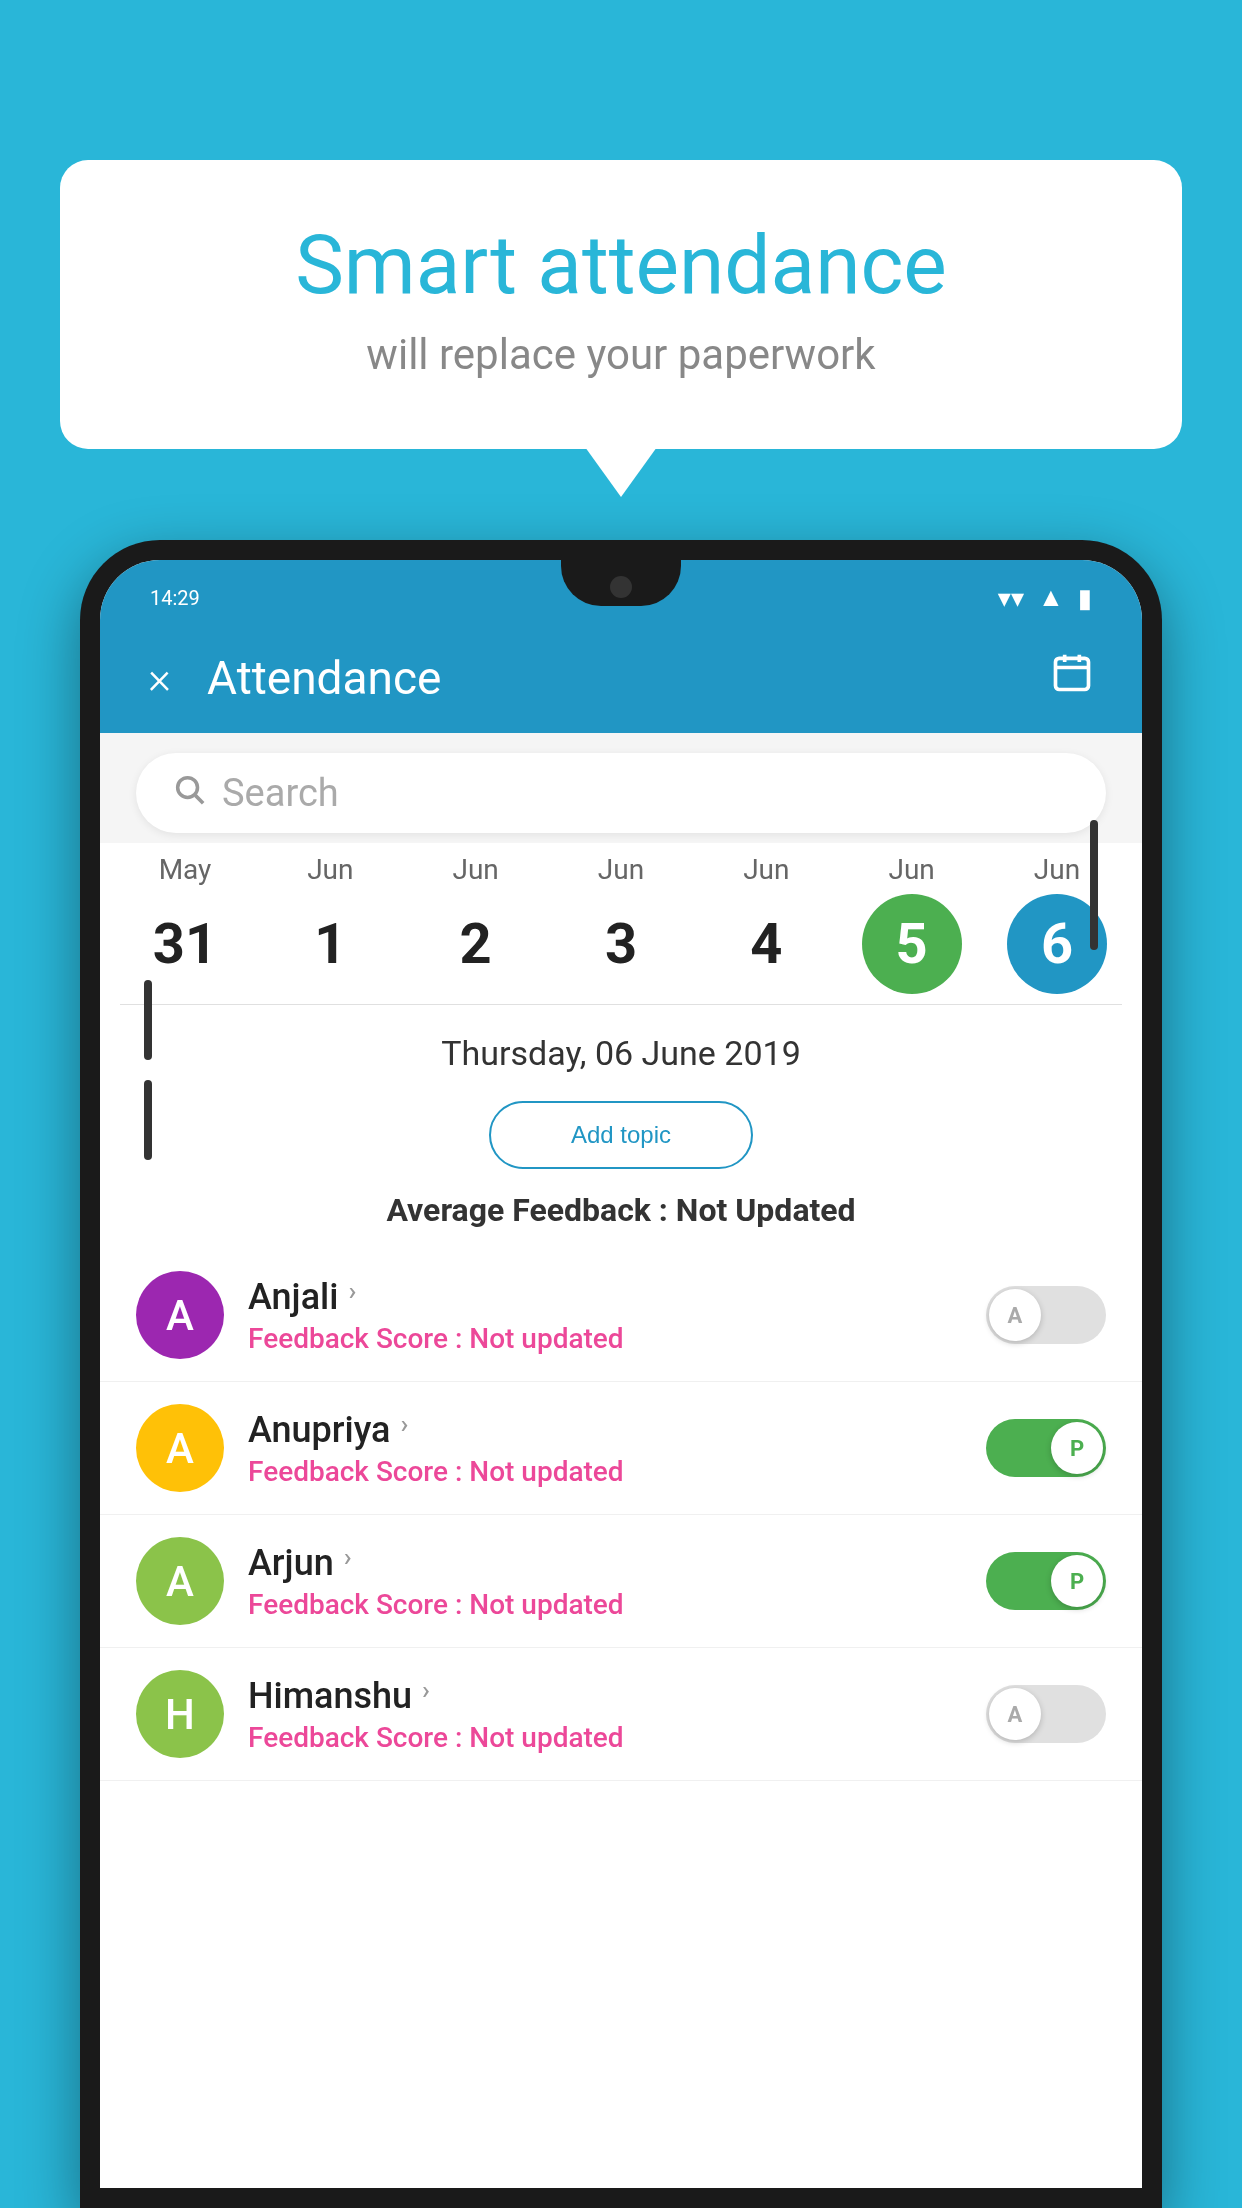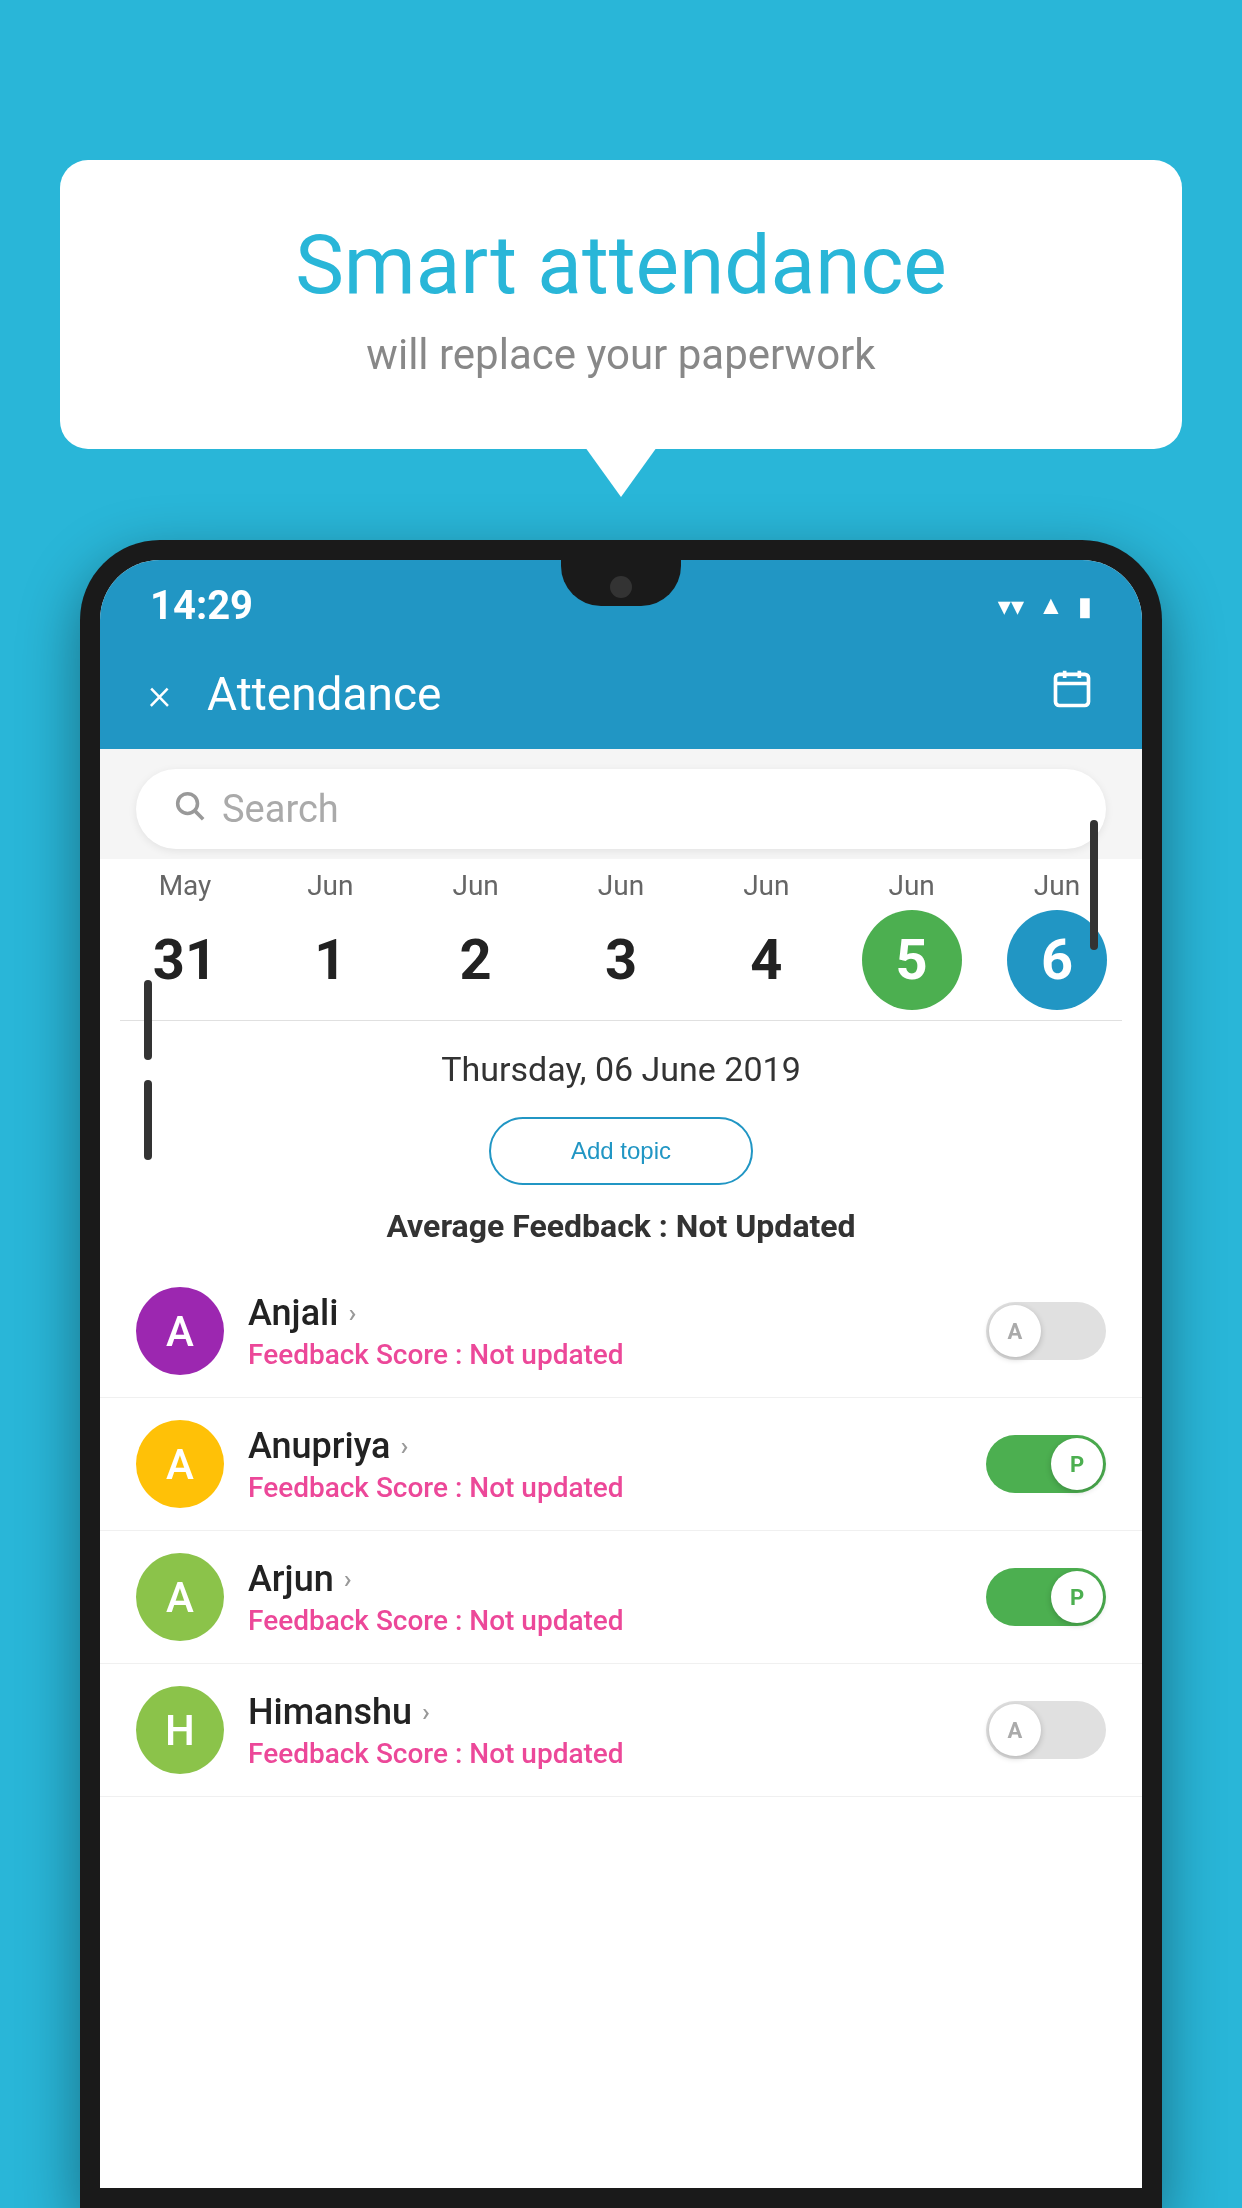--- a/index.html
+++ b/index.html
@@ -76,22 +76,22 @@
     .status-bar {
       background: #2196c4;
       padding: 22px 50px 10px;
       display: flex;
       justify-content: space-between;
       align-items: center;
       position: relative;
     }
     .status-time {
       color: white;
-      font-size: 40px;
-      font-weight: 700;
+      font-size: 20px;
+      font-weight: 400;
     }
     .status-icons {
       display: flex;
       align-items: center;
       gap: 14px;
     }
     .status-icon {
       color: white;
       font-size: 26px;
     }
@@ -279,21 +279,20 @@
       flex-shrink: 0;
     }
     .student-info {
       flex: 1;
     }
     .student-name {
       font-size: 36px;
       color: #222;
       font-weight: 500;
       display: flex;
-      align-items: center;
       gap: 10px;
     }
     .chevron {
       font-size: 26px;
       color: #999;
     }
     .feedback-score {
       font-size: 28px;
       color: #888;
       margin-top: 4px;

